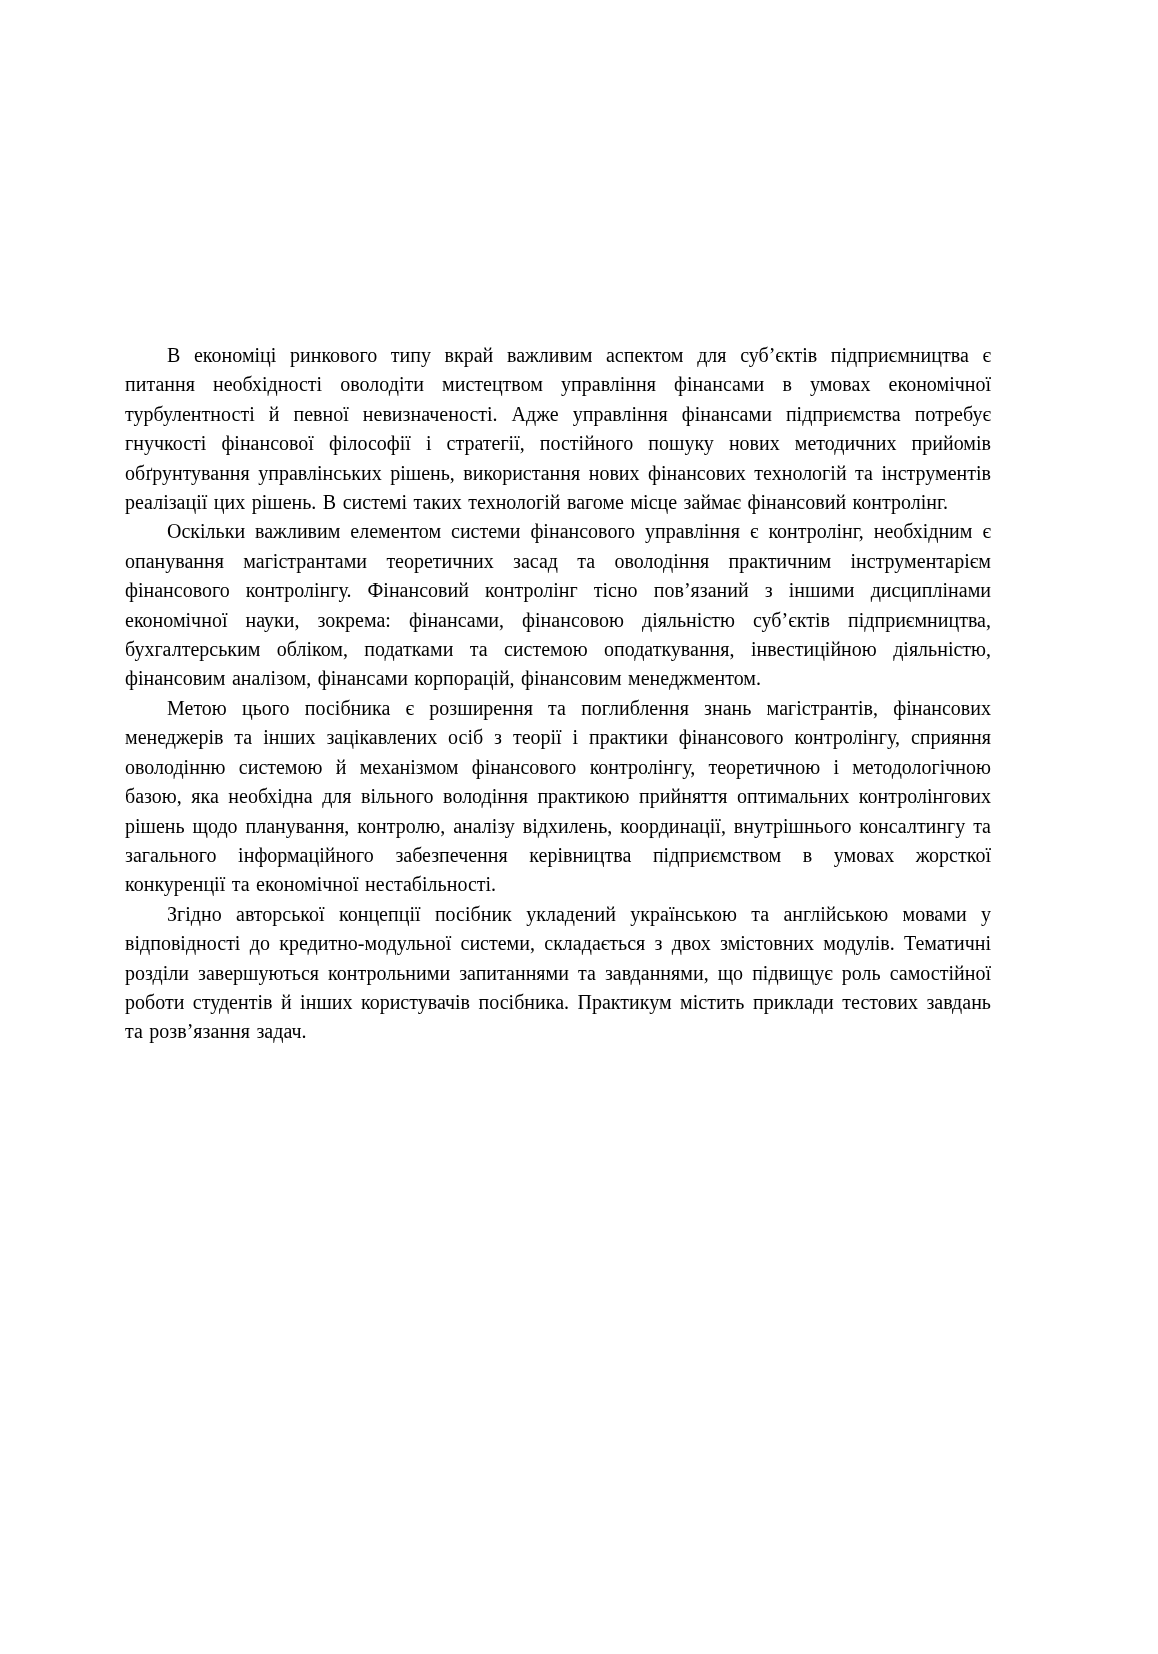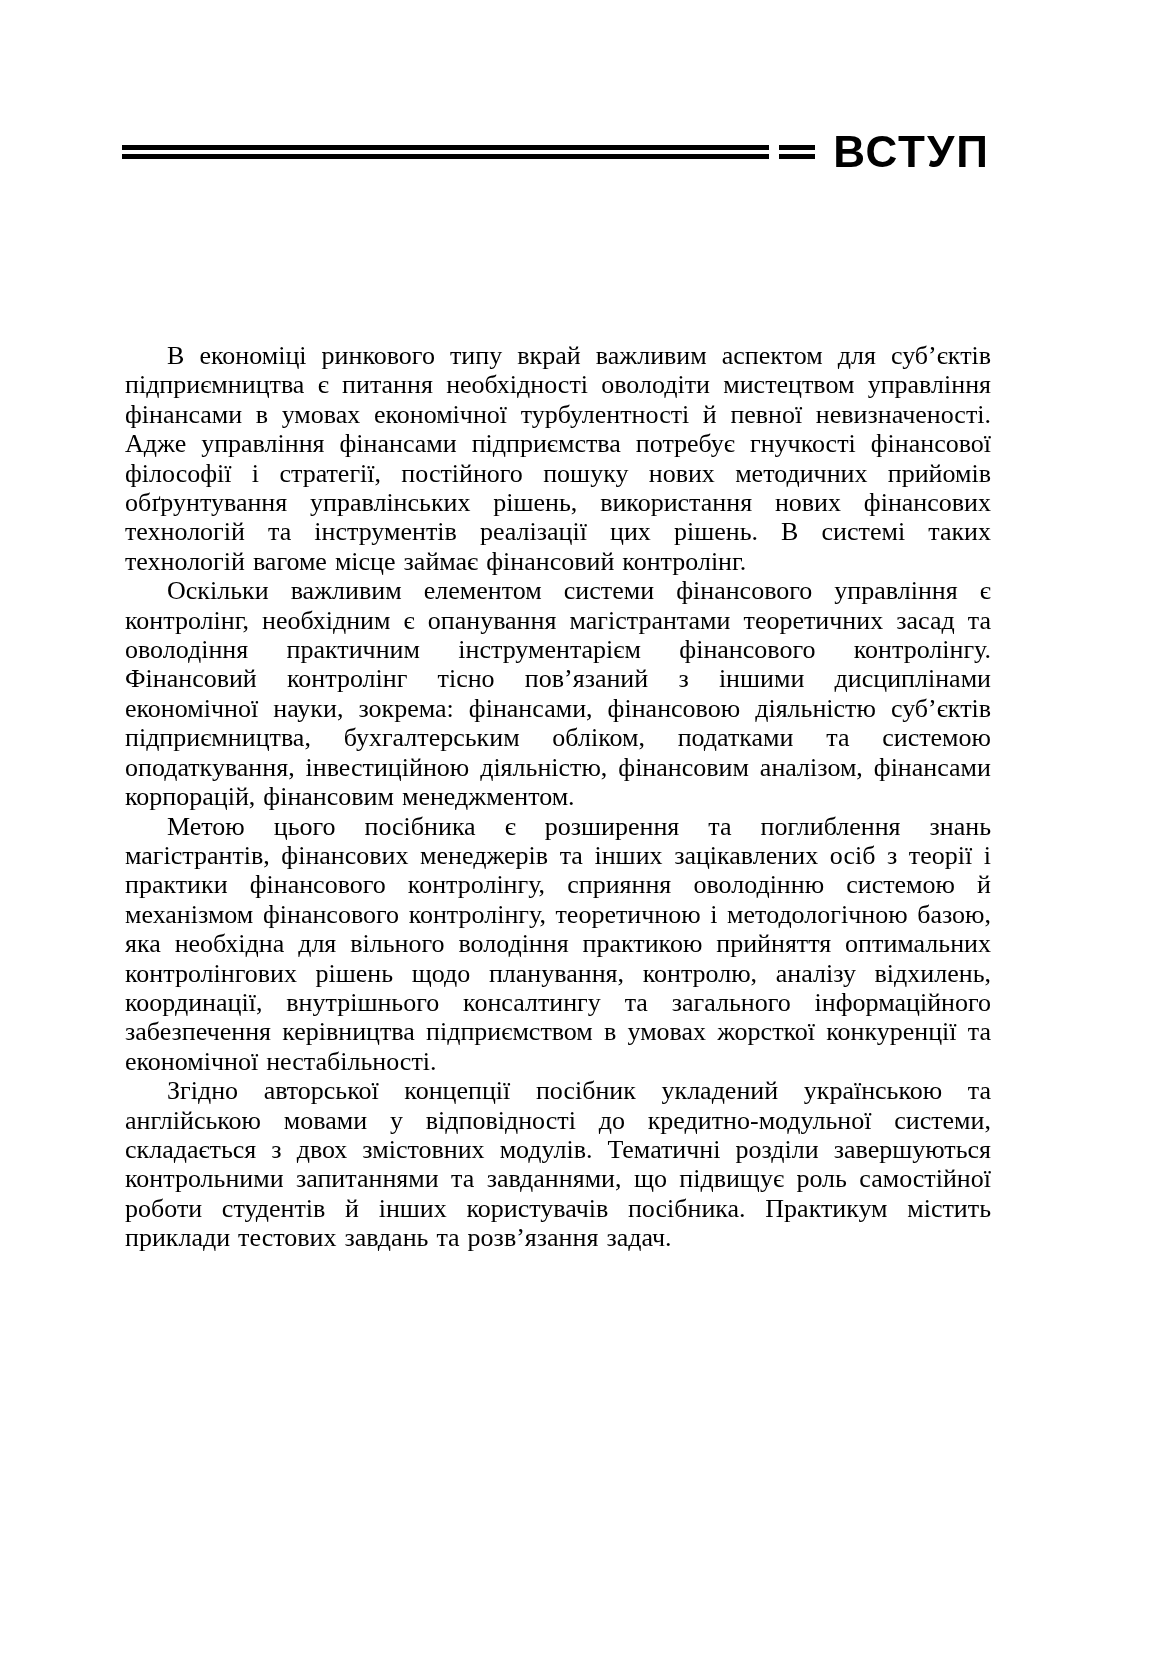--- a/index.html
+++ b/index.html
@@ -50,47 +50,36 @@
       font-size: 44px;
       line-height: 1;
       letter-spacing: 2px;
       white-space: nowrap;
     }
     .body-text {
       position: absolute;
       top: 341px;
       left: 125px;
       width: 866px;
-      font-size: 26px;
+      font-size: 20px;
       line-height: 29.4px;
       text-align: justify;
     }
     .body-text p {
       margin: 0;
       padding: 0;
       text-indent: 42px;
       word-spacing: 1.5px;
     }
   </style>
 </head>
 <body>
 
 <div class="page">
 
-  <div class="chapter-header">
-    <div class="rule rule-long">
-      <div class="bar"></div>
-      <div class="bar"></div>
-    </div>
-    <div class="rule rule-short">
-      <div class="bar"></div>
-      <div class="bar"></div>
-    </div>
-    <div class="chapter-title">ВСТУП</div>
-  </div>
 
   <div class="body-text">
     <p>В економіці ринкового типу вкрай важливим аспектом для суб’єктів підприємництва є питання необхідності оволодіти мистецтвом управління фінансами в умовах економічної турбулентності й певної невизначеності. Адже управління фінансами підприємства потребує гнучкості фінансової філософії і стратегії, постійного пошуку нових методичних прийомів обґрунтування управлінських рішень, використання нових фінансових технологій та інструментів реалізації цих рішень. В системі таких технологій вагоме місце займає фінансовий контролінг.</p>
     <p>Оскільки важливим елементом системи фінансового управління є контролінг, необхідним є опанування магістрантами теоретичних засад та оволодіння практичним інструментарієм фінансового контролінгу. Фінансовий контролінг тісно пов’язаний з іншими дисциплінами економічної науки, зокрема: фінансами, фінансовою діяльністю суб’єктів підприємництва, бухгалтерським обліком, податками та системою оподаткування, інвестиційною діяльністю, фінансовим аналізом, фінансами корпорацій, фінансовим менеджментом.</p>
     <p>Метою цього посібника є розширення та поглиблення знань магістрантів, фінансових менеджерів та інших зацікавлених осіб з теорії і практики фінансового контролінгу, сприяння оволодінню системою й механізмом фінансового контролінгу, теоретичною і методологічною базою, яка необхідна для вільного володіння практикою прийняття оптимальних контролінгових рішень щодо планування, контролю, аналізу відхилень, координації, внутрішнього консалтингу та загального інформаційного забезпечення керівництва підприємством в умовах жорсткої конкуренції та економічної нестабільності.</p>
     <p>Згідно авторської концепції посібник укладений українською та англійською мовами у відповідності до кредитно-модульної системи, складається з двох змістовних модулів. Тематичні розділи завершуються контрольними запитаннями та завданнями, що підвищує роль самостійної роботи студентів й інших користувачів посібника. Практикум містить приклади тестових завдань та розв’язання задач.</p>
   </div>
 
 </div>
 

